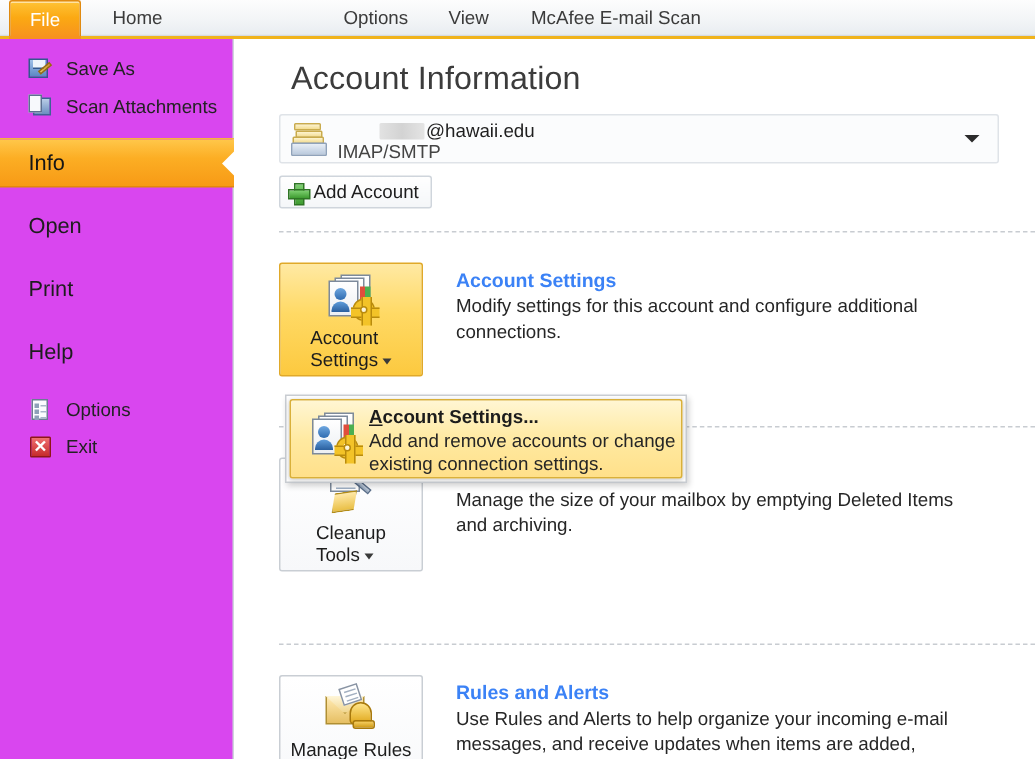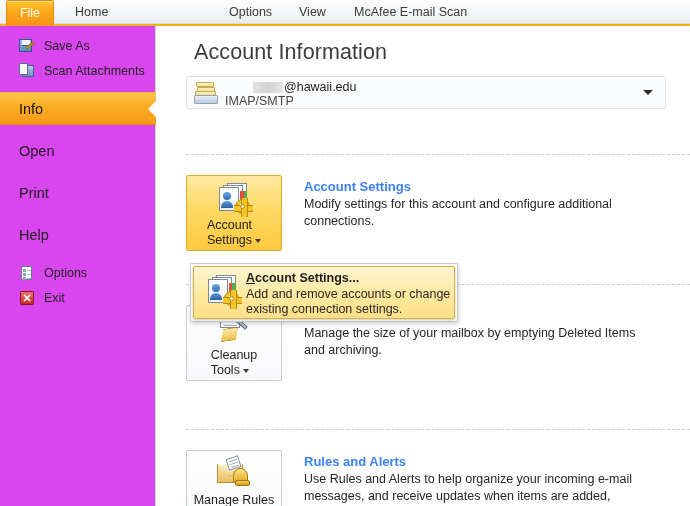--- a/index.html
+++ b/index.html
@@ -438,20 +438,24 @@
         <span class="acc-tray"></span>
       </span>
       <span class="account-email">
         <span class="redacted"></span>
           <span>@hawaii.edu</span>
       </span>
       <span class="account-type">IMAP/SMTP</span>
       <span class="account-caret"></span>
     </div>
 
+    <div class="add-account-btn">
+      <span class="plus-ico"></span>
+      <span>Add Account</span>
+    </div>
 
     <div class="dotted-rule" style="top:128px;"></div>
 
     <div class="feature-btn active" style="left:30px; top:149px;">
       <span class="fbtn-icon ic-acct">
         <span class="card c1"></span>
           <span class="card c2"></span>
           <span class="card c3"></span>
         <span class="stripe"></span>
           <span class="gear"></span>

